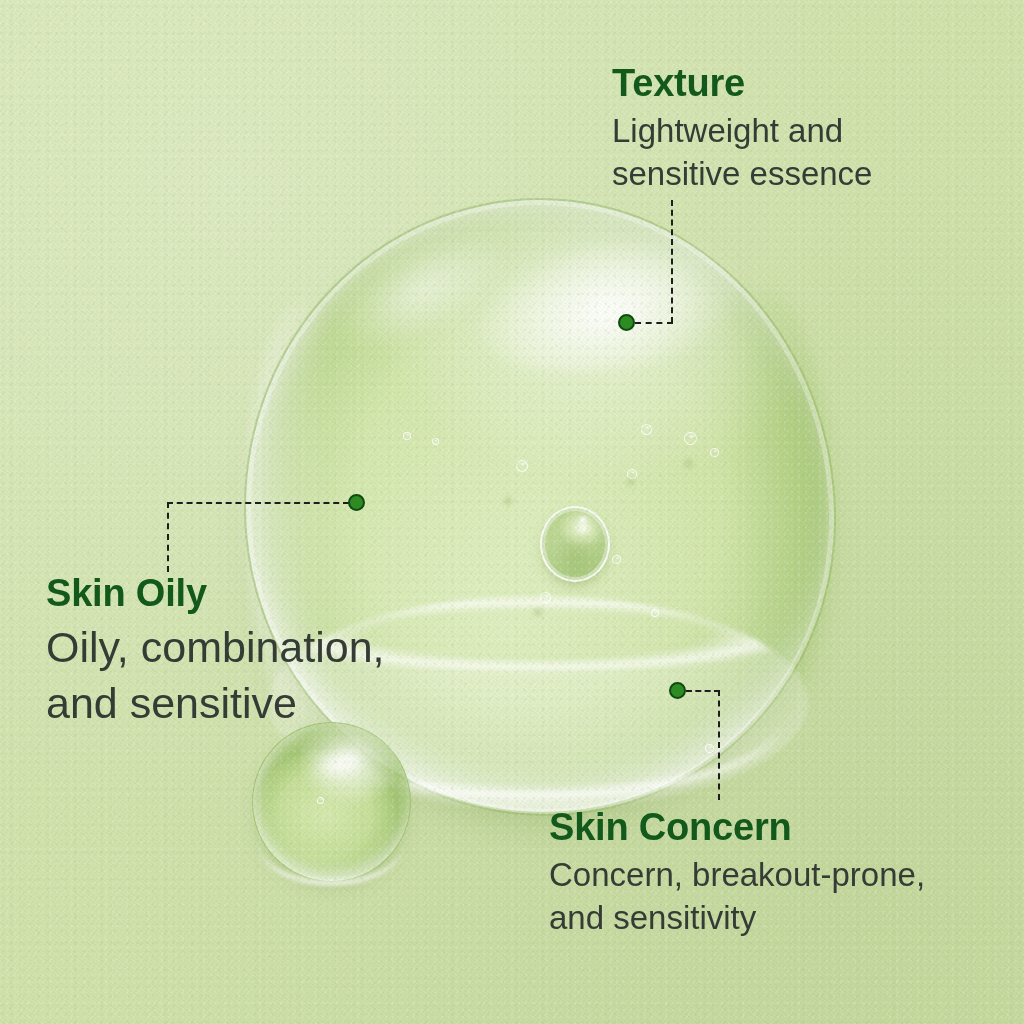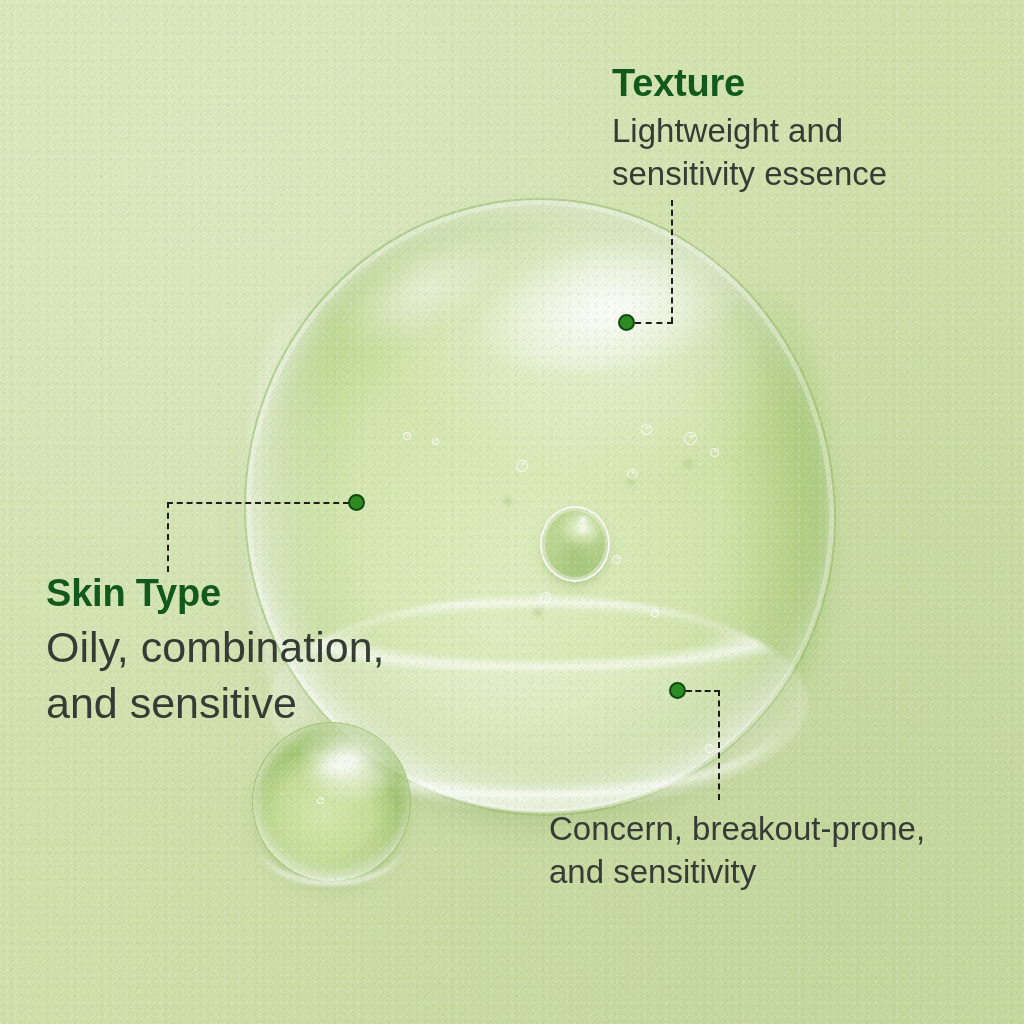--- a/index.html
+++ b/index.html
@@ -275,27 +275,28 @@
   <div class="leader v" id="leader-skintype-v"></div>
   <div class="dot" id="dot-skin-type"></div>
 
   <div class="leader h" id="leader-skinconcern-h"></div>
   <div class="leader v" id="leader-skinconcern-v"></div>
   <div class="dot" id="dot-skin-concern"></div>
 
   <div class="callout" id="callout-texture">
     <div class="title">Texture</div>
     <div class="desc">Lightweight and
-sensitivity essence</div>
+sensitive essence</div>
   </div>
 
   <div class="callout" id="callout-skin-type">
-    <div class="title">Skin Type</div>
+    <div class="title">Skin Oily</div>
     <div class="desc">Oily, combination,
 and sensitive</div>
   </div>
 
   <div class="callout" id="callout-skin-concern">
+    <div class="title">Skin Concern</div>
     <div class="desc">Concern, breakout-prone,
 and sensitivity</div>
   </div>
 
 </div>
 
 </body></html>

